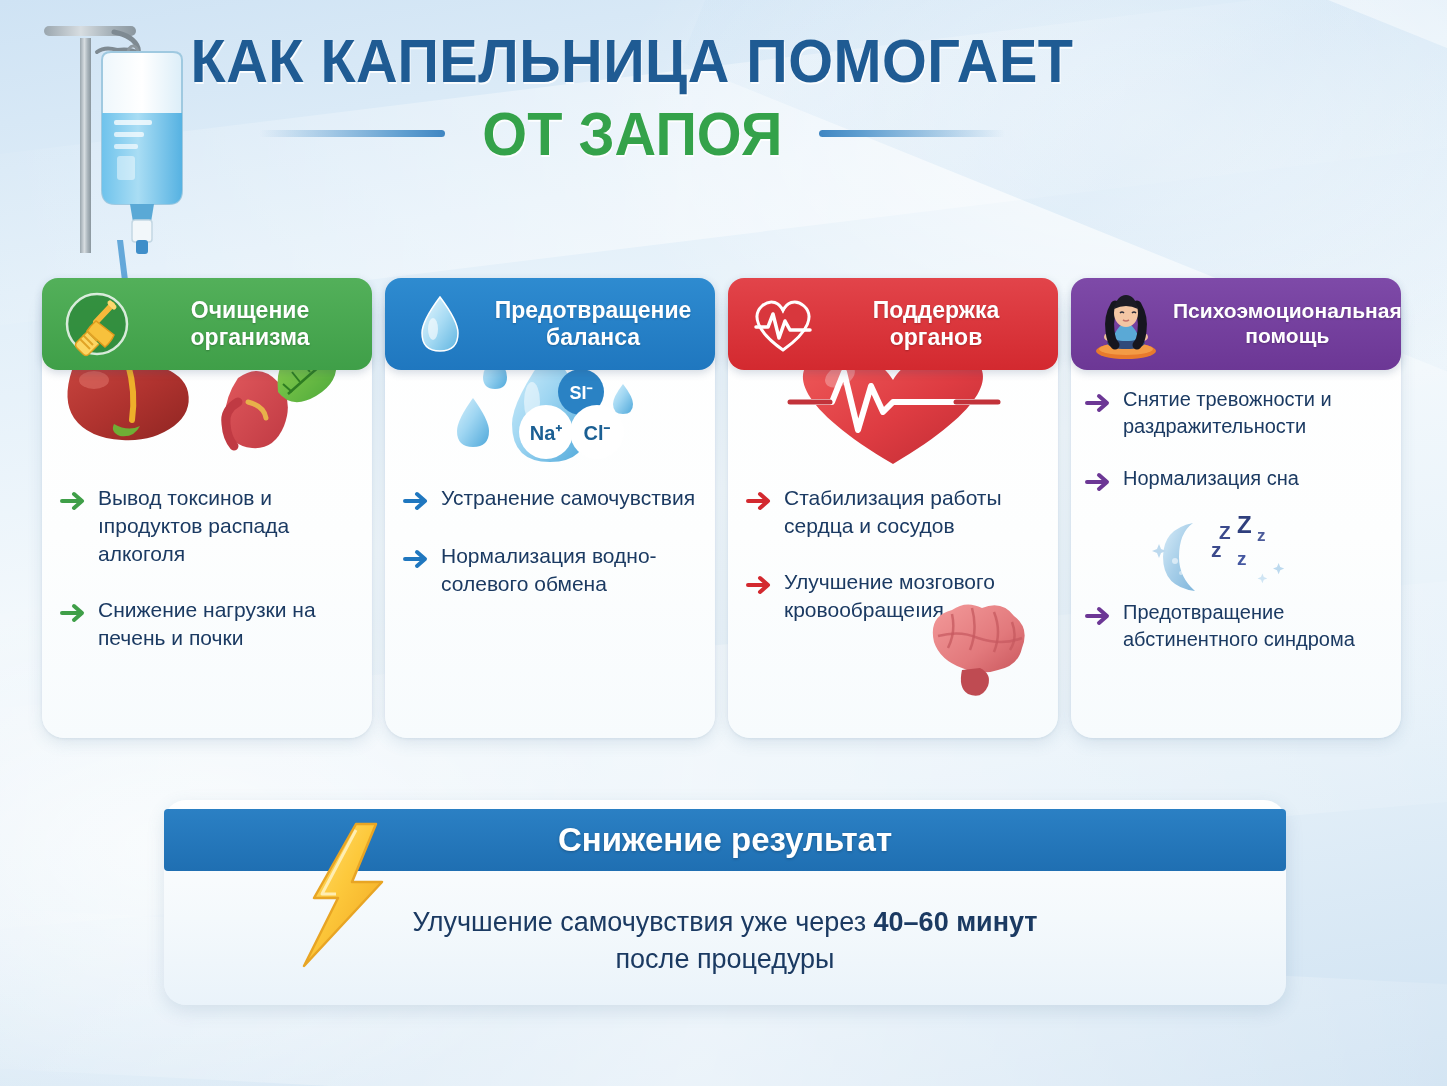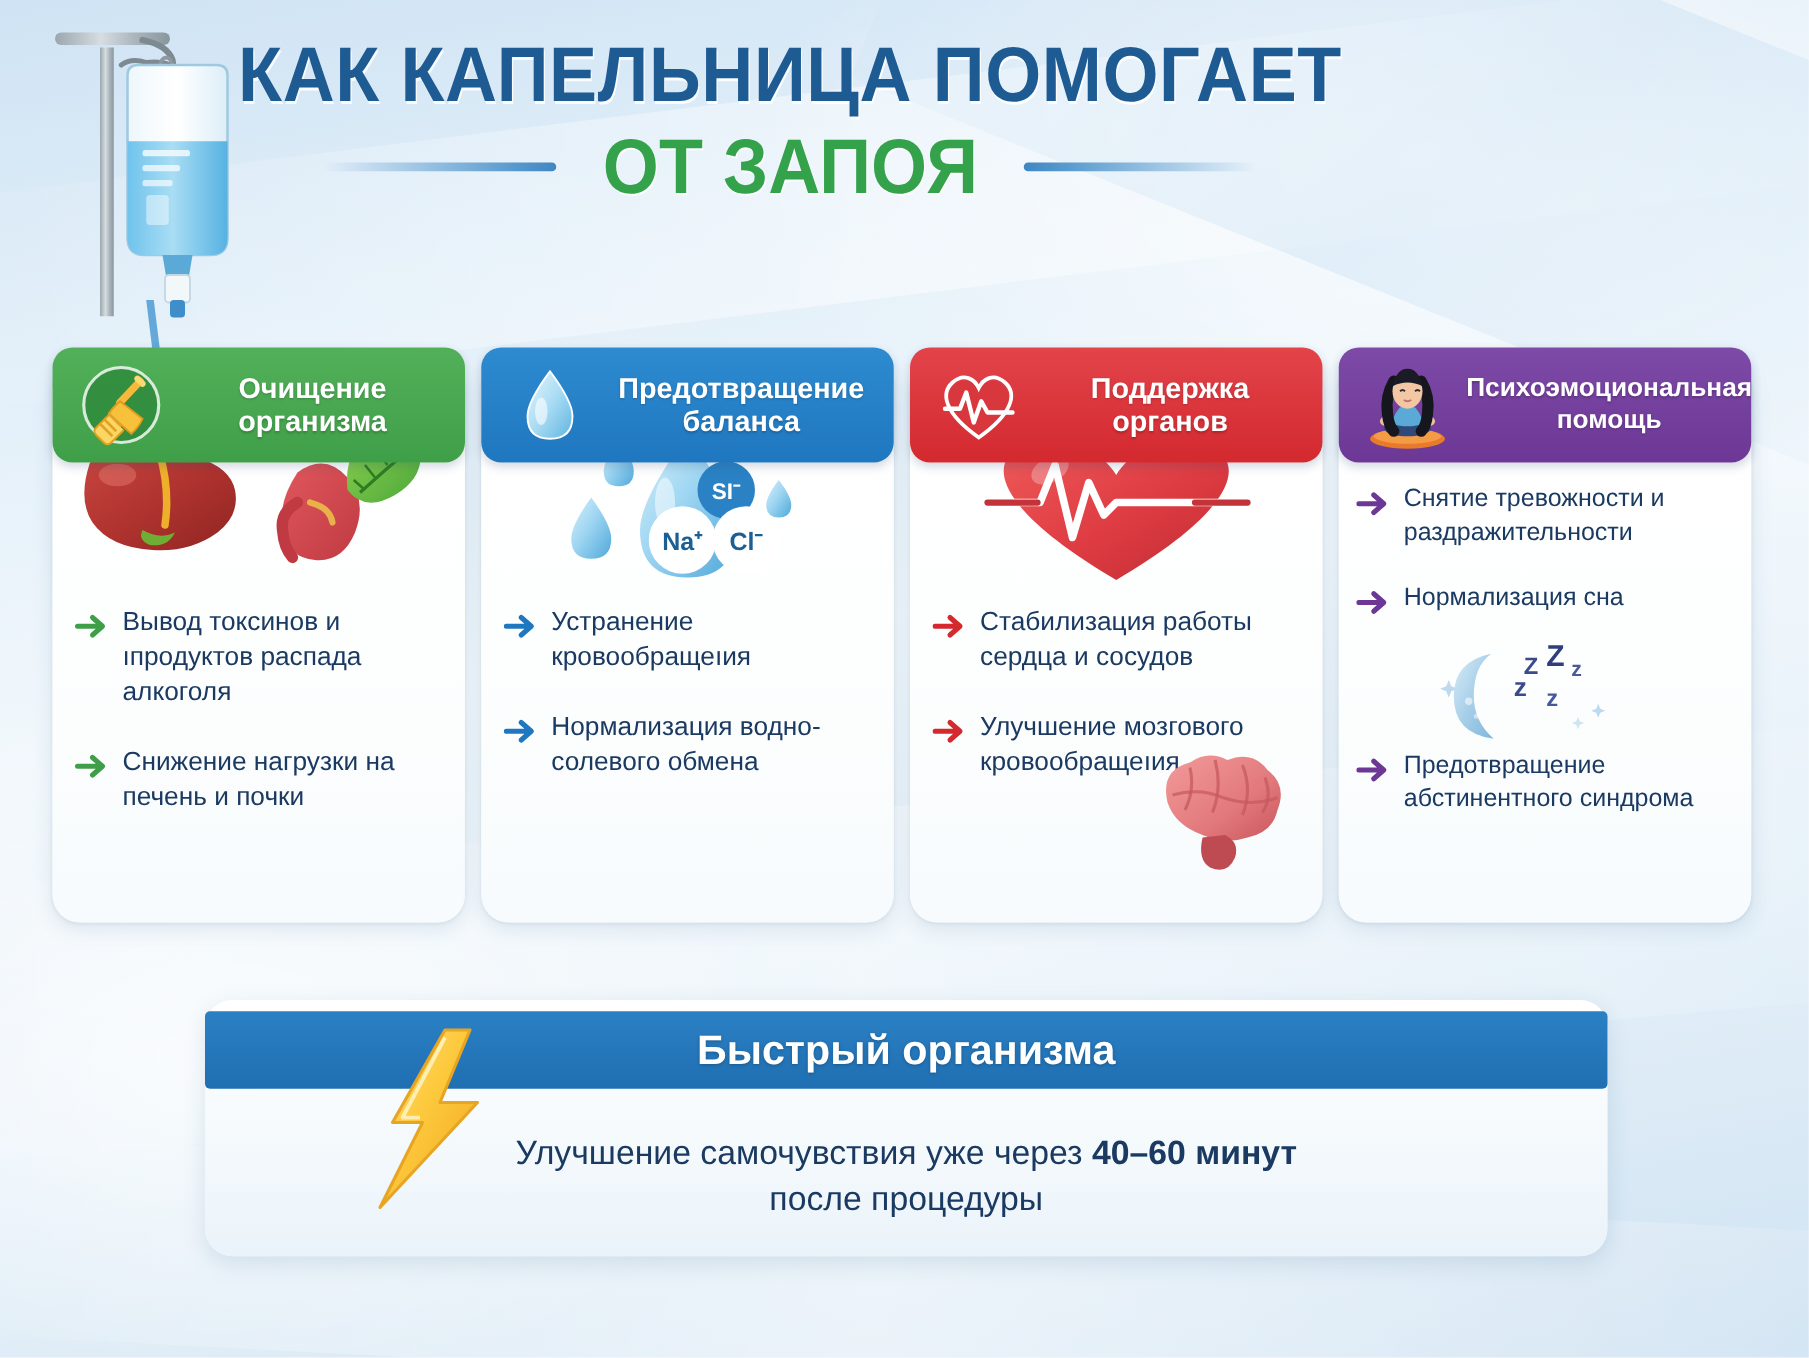--- a/index.html
+++ b/index.html
@@ -298,21 +298,21 @@
         <text x="212" y="104" text-anchor="middle" font-family="Liberation Sans, sans-serif" font-size="20" font-weight="700" fill="#1b5f93">Cl⁻</text>
       </svg>
     </div>
     <div class="bullets">
       <div class="bullet">
         <span class="arrow">
           <svg width="26" height="26" viewBox="0 0 26 26">
               <path d="M2 13 h15 M14 6 l8 7 -8 7" stroke="#1f77bf" stroke-width="4" fill="none" stroke-linecap="round" stroke-linejoin="round"></path>
             </svg>
         </span>
-        <span class="btext">Устранение кровообращеıия</span>
+        <span class="btext">Устранение самочувствия</span>
       </div>
       <div class="bullet">
         <span class="arrow">
           <svg width="26" height="26" viewBox="0 0 26 26">
               <path d="M2 13 h15 M14 6 l8 7 -8 7" stroke="#1f77bf" stroke-width="4" fill="none" stroke-linecap="round" stroke-linejoin="round"></path>
             </svg>
         </span>
         <span class="btext">Нормализация водно-солевого обмена</span>
       </div>
     </div>
@@ -448,21 +448,21 @@
         </span>
         <span class="btext">Предотвращение абстинентного синдрома</span>
       </div>
     </div>
   </div>
 
 </div>
 
 <div class="banner">
   <div class="banner-head">
-    <span class="banner-head-text">Быстрый организма</span>
+    <span class="banner-head-text">Снижение результат</span>
   </div>
   <div class="bolt">
     <svg width="90" height="150" viewBox="0 0 90 150">
       <defs>
           <linearGradient id="blt" x1="0" y1="0" x2="1" y2="1">
         <stop offset="0" stop-color="#ffe07a"></stop>
             <stop offset="0.45" stop-color="#fdc93c"></stop>
             <stop offset="1" stop-color="#f0a41e"></stop>
       </linearGradient>
         </defs>

